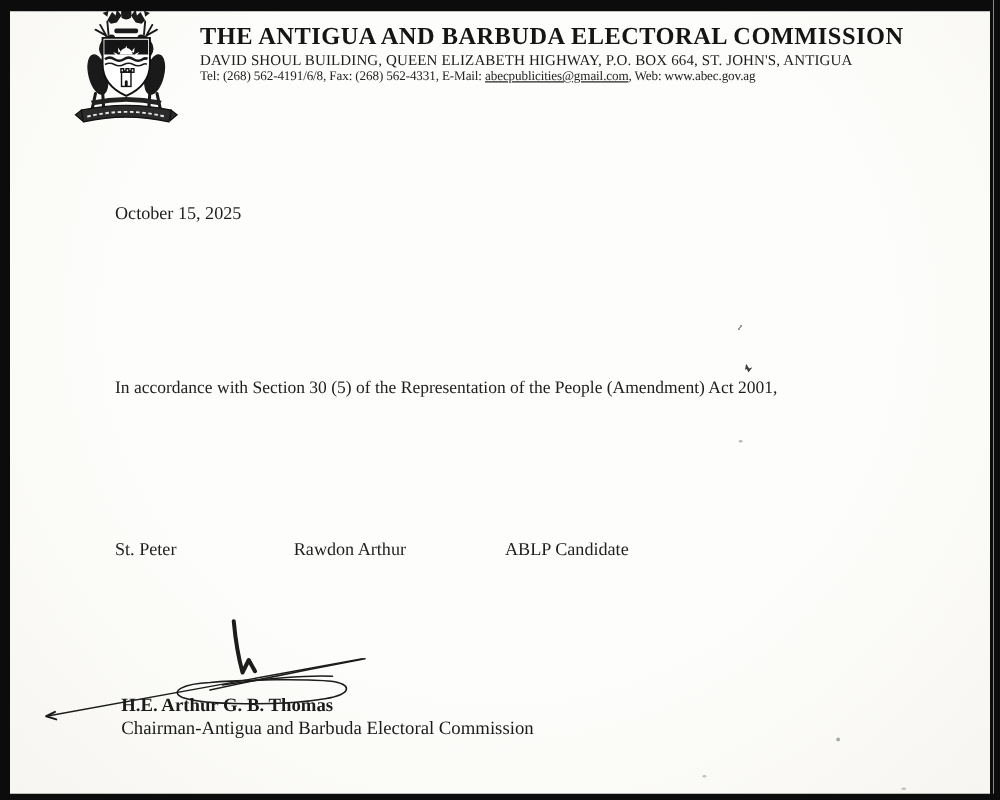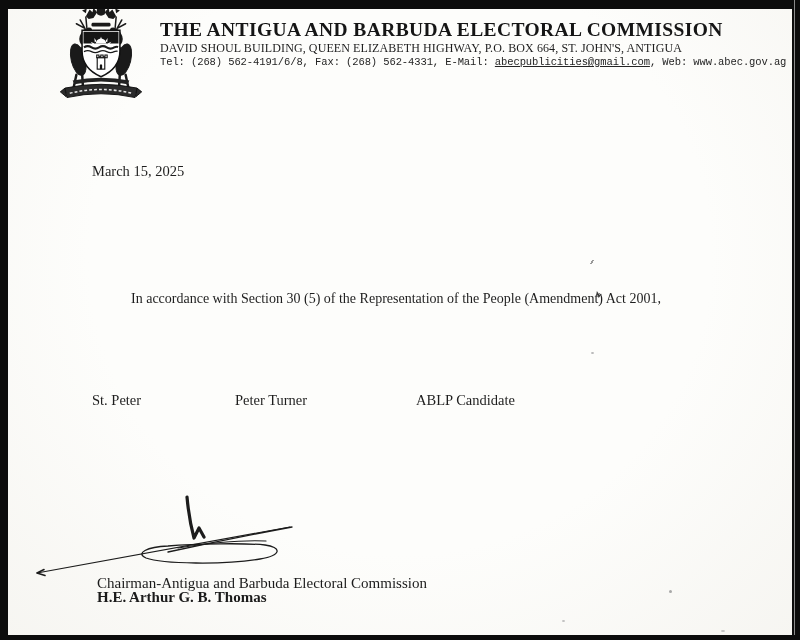--- a/index.html
+++ b/index.html
@@ -23,44 +23,44 @@
   .org-name {
     position:absolute; left:0; top:19px; width:560px; white-space:nowrap;
     font-weight:bold; font-size:19.5px; letter-spacing:0.4px; color:#151515;
   }
   .address-line {
     position:absolute; left:0; top:41px; width:560px; white-space:nowrap;
     font-weight:400; font-size:12px; letter-spacing:0.1px; color:#1d1d1d;
   }
   .contact-line {
     position:absolute; left:0; top:56px; width:560px; white-space:nowrap;
-    font-family:Liberation Mono, monospace; font-size:10.5px; letter-spacing:-0.1px; color:#242424;
+    font-family:Liberation Serif, serif; font-size:10.5px; letter-spacing:-0.1px; color:#242424;
   }
   .contact-line .email { text-decoration:underline; }
 
   .date-line { position:absolute; left:92px; top:163px; font-size:14.5px; }
 
   .doc-title-wrap { position:absolute; left:0; top:232px; width:800px; text-align:center; }
   .doc-title {
     display:inline-block; font-weight:bold; font-size:15px; letter-spacing:0.4px;
     color:#161616; border-bottom:1.6px solid #161616; padding-bottom:1px;
   }
 
-  .body-para { position:absolute; left:92px; top:288px; width:595px; font-size:14px; line-height:22.5px; color:#1e1e1e;margin-left:39px; }
+  .body-para { position:absolute; left:92px; top:300px; width:595px; font-size:14px; line-height:22.5px; color:#1e1e1e; }
   .body-para sup { font-size:9px; vertical-align:6px; }
 
   .results-row { position:absolute; left:0; top:392px; width:800px; font-size:14.5px; }
-  .results-row .cell { position:absolute; white-space:nowrap; }
+  .results-row .cell { position:absolute; white-space:nowrap;margin-top:40px; }
   .cell-constituency { left:92px; }
   .cell-candidate    { left:235px; }
-  .cell-party        { left:416px; }
+  .cell-party        { left:404px; }
 
   .signature-svg { position:absolute; left:10px; top:488px; width:330px; height:90px; z-index:4; }
 
-  .sig-name  { position:absolute; left:97px; top:557px; font-weight:bold; font-size:15px; white-space:nowrap; color:#1b1b1b;margin-top:32px; }
+  .sig-name  { position:absolute; left:97px; top:557px; font-weight:bold; font-size:15px; white-space:nowrap; color:#1b1b1b; }
   .sig-title { position:absolute; left:97px; top:575px; font-weight:normal; font-size:15px; white-space:nowrap; color:#1b1b1b; }
 
   
   .speck { position:absolute; z-index:2; }
   .speck-1 { left:589px; top:260px; width:6px; height:4px;
              background:linear-gradient(120deg,transparent 40%,#9a9a9a 40% 60%,transparent 60%); }
   .speck-2 { left:596px; top:291px; width:6px; height:7px;
              background:#3c3c3c; clip-path:polygon(15% 0, 55% 55%, 100% 40%, 45% 100%, 25% 60%, 0 70%); }
   .speck-3 { left:591px; top:352px; width:3px; height:2px; background:#b8b8b8; border-radius:50%; }
   .speck-4 { left:669px; top:590px; width:3px; height:3px; background:#a8a8a8; border-radius:50%; }
@@ -119,30 +119,30 @@
     <path d="M88,92 l5,4 l-6,5 z" fill="#2b2b2b" stroke="#111" stroke-width="1"></path>
     <path d="M17,97.5 Q50,89.5 83,97.5" fill="none" stroke="#e8e8e8" stroke-width="1.6" stroke-dasharray="3 2.2"></path>
   </svg>
 
   <div class="letterhead">
     <div class="org-name">THE ANTIGUA AND BARBUDA ELECTORAL COMMISSION</div>
     <div class="address-line">DAVID SHOUL BUILDING, QUEEN ELIZABETH HIGHWAY, P.O. BOX 664, ST. JOHN'S, ANTIGUA</div>
     <div class="contact-line"><span>Tel: (268) 562-4191/6/8, Fax: (268) 562-4331, E-Mail: </span><span class="email">abecpublicities@gmail.com</span><span>, Web: www.abec.gov.ag</span></div>
   </div>
 
-  <div class="date-line">March 15, 2025</div>
+  <div class="date-line">October 15, 2025</div>
 
 
   <div class="body-para">
     <div>In accordance with Section 30 (5) of the Representation of the People (Amendment) Act 2001,</div>
   </div>
 
   <div class="results-row">
     <span class="cell cell-constituency">St. Peter</span>
-    <span class="cell cell-candidate">Peter Turner</span>
+    <span class="cell cell-candidate">Rawdon Arthur</span>
     <span class="cell cell-party">ABLP Candidate</span>
   </div>
 
   <svg class="signature-svg" viewBox="0 0 330 90" aria-hidden="true">
     <g fill="none" stroke="#1c1c1c" stroke-linecap="round" stroke-linejoin="round">
       <path d="M177,9 C178,20 181,39 184,50 L189,40 L194,49" stroke-width="3.2"></path>
       <path d="M158,64 C195,56 250,45 282,39" stroke-width="1.3"></path>
       <path d="M168,60 C200,55 236,52 256,53" stroke-width="1.2"></path>
       <path d="M255,57 C271,59 273,67 250,71 C215,77 152,76 136,70 C125,65 137,59 158,58 C185,55.5 238,55 255,57" stroke-width="1.3"></path>
       <path d="M280,39 L27,85" stroke-width="1.1"></path>

